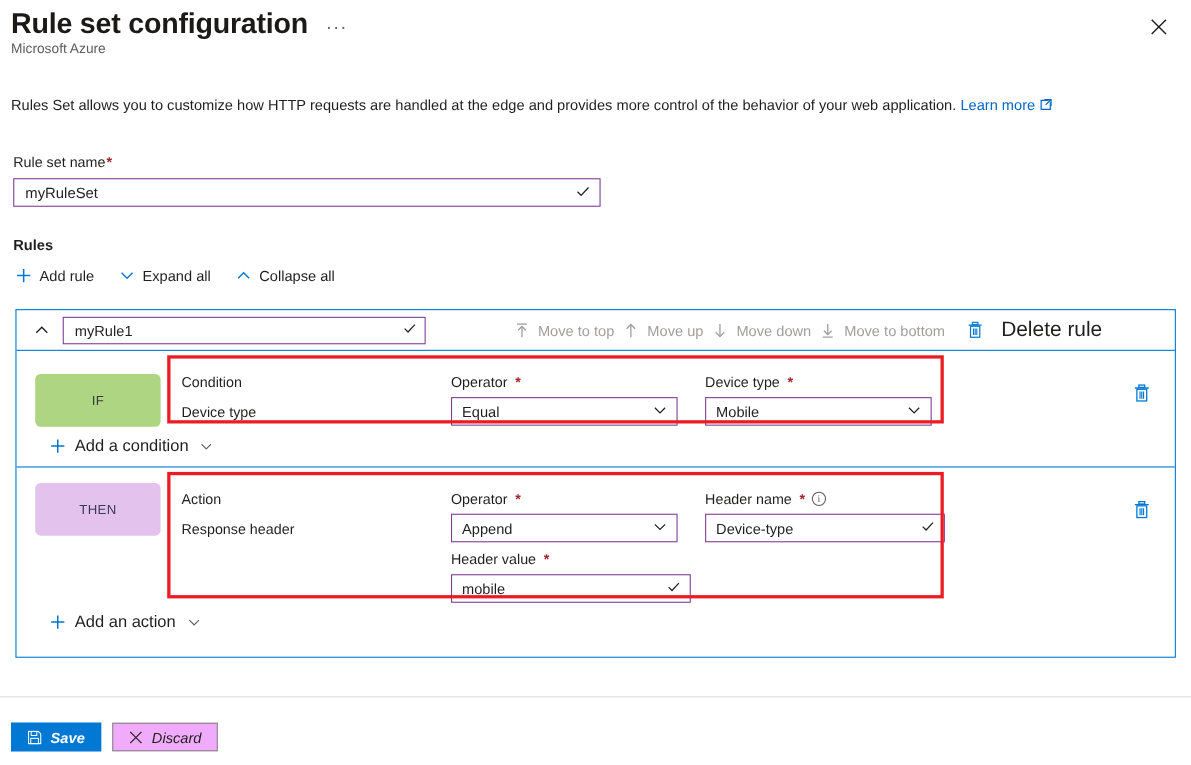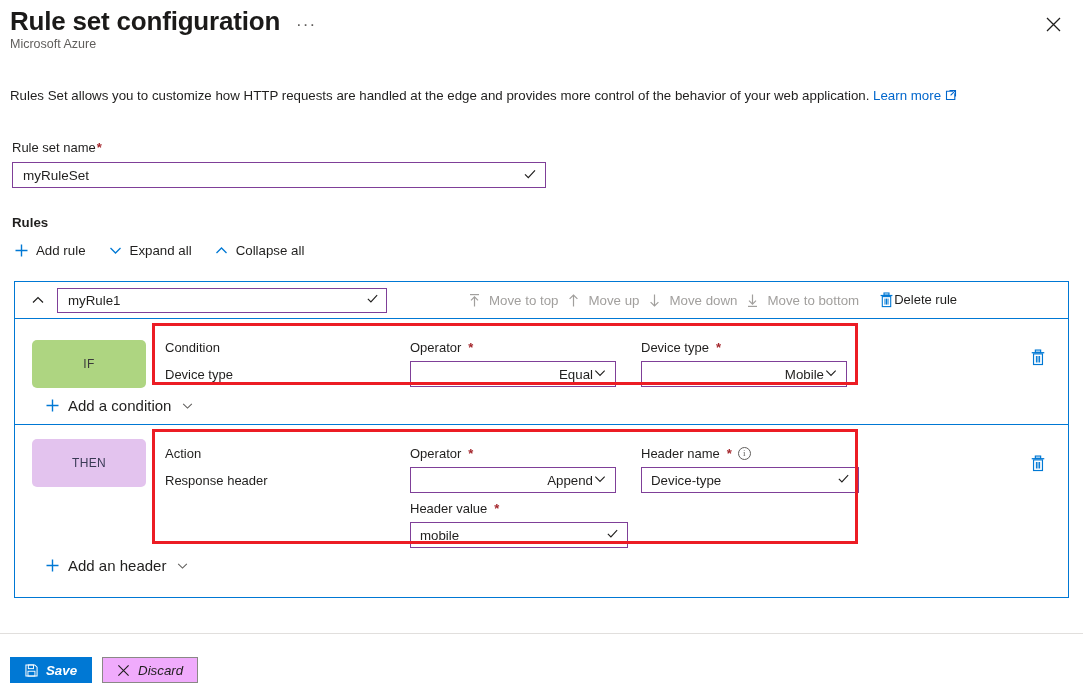--- a/index.html
+++ b/index.html
@@ -111,22 +111,22 @@
   .move-group {
     display: flex; align-items: flex-start; gap: 8px;
     margin-left: 80px;
   }
   .move-btn {
     display: flex; align-items: center; gap: 7px;
     font-size: 13.3px; color: #a19f9d; cursor: default;
   }
   .move-btn .ic { color: #a19f9d; display: flex; align-items: center; }
   .delete-rule {
-    display: flex; align-items: flex-start; gap: 0;
-    font-size: 13px; color: #201f1e; cursor: pointer;
+    display: flex; align-items: center; gap: 16px;
+    font-size: 19px; color: #201f1e; cursor: pointer;
     margin-left: 20px;
   }
   .delete-rule .ic { color: #0078d4; display: flex; align-items: center; }
 
   
   .block {
     position: relative;
   }
   .block.if-block { height: 106px; border-bottom: 1px solid #0078d4; }
   .block.then-block { height: 172px; }
@@ -159,21 +159,21 @@
 
   .fieldcol { position: absolute; }
   .fieldcol .flab { font-size: 13px; color: #201f1e; display: flex; align-items: center; gap: 6px; }
   .ctl {
     margin-top: 6px; height: 26px;
     border: 1px solid #7f3f98; background: #fff;
     display: flex; align-items: center; padding: 0 8px 0 9px;
     font-size: 13.3px; color: #201f1e;
   }
   .ctl .val { flex: 1; }
-  .ctl.dd { width: 206px; text-align: right; }
+  .ctl.dd { width: 206px; }
   .ctl.txt { width: 218px; }
   .info-icon {
     width: 13px; height: 13px; border-radius: 50%;
     border: 1px solid #605e5c; color: #605e5c;
     font-size: 9px; line-height: 11px; text-align: center;
     display: inline-block; font-family: "Liberation Serif", serif;
     cursor: pointer;
   }
 
   .add-link {
@@ -470,21 +470,21 @@
       </div>
 
       <div class="redbox then-box"></div>
 
       <div class="add-link" style="left:30px; top:132px;">
         <span class="plus">
           <svg width="15" height="15" viewBox="0 0 15 15">
               <path d="M7.5 1.5 V13.5 M1.5 7.5 H13.5" stroke="#0078d4" stroke-width="1.4"></path>
             </svg>
         </span>
-        <span>Add an header</span>
+        <span>Add an action</span>
         <span class="cv">
           <svg width="13" height="13" viewBox="0 0 15 15">
               <path d="M2.5 5.5 L7.5 10.5 L12.5 5.5" stroke="#605e5c" stroke-width="1.2" fill="none"></path>
             </svg>
         </span>
       </div>
     </div>
 
   </div>
 

